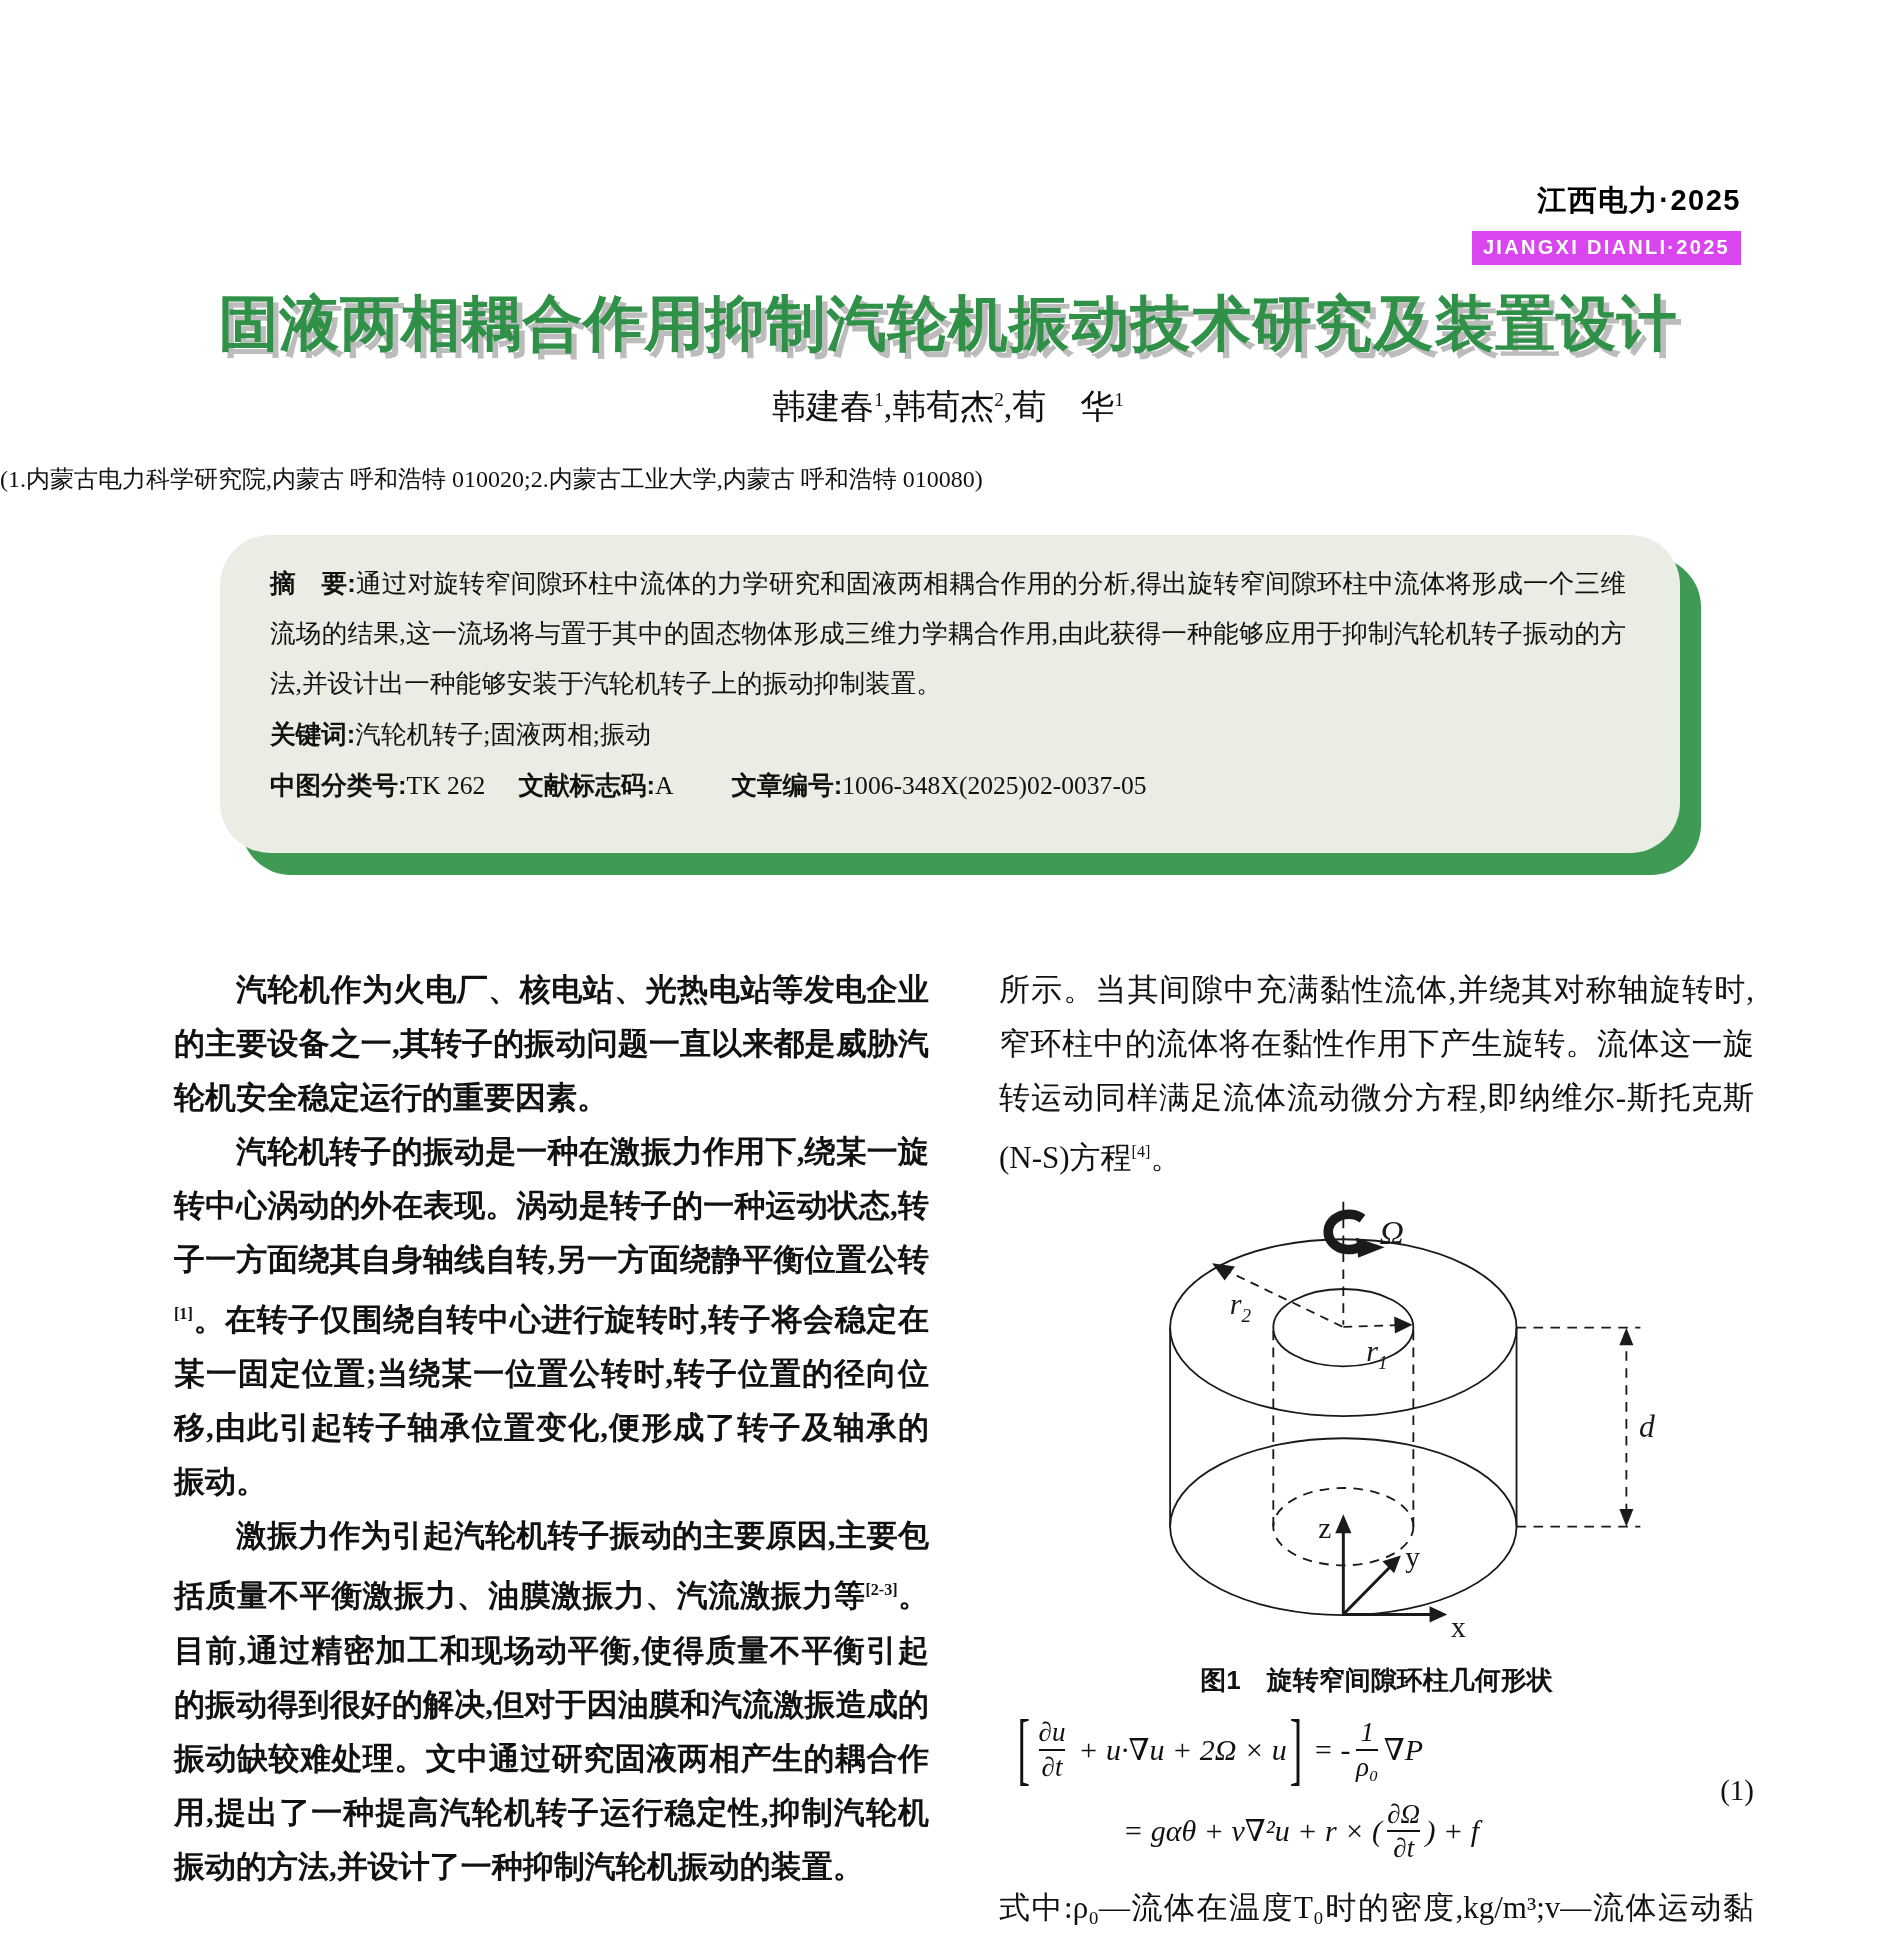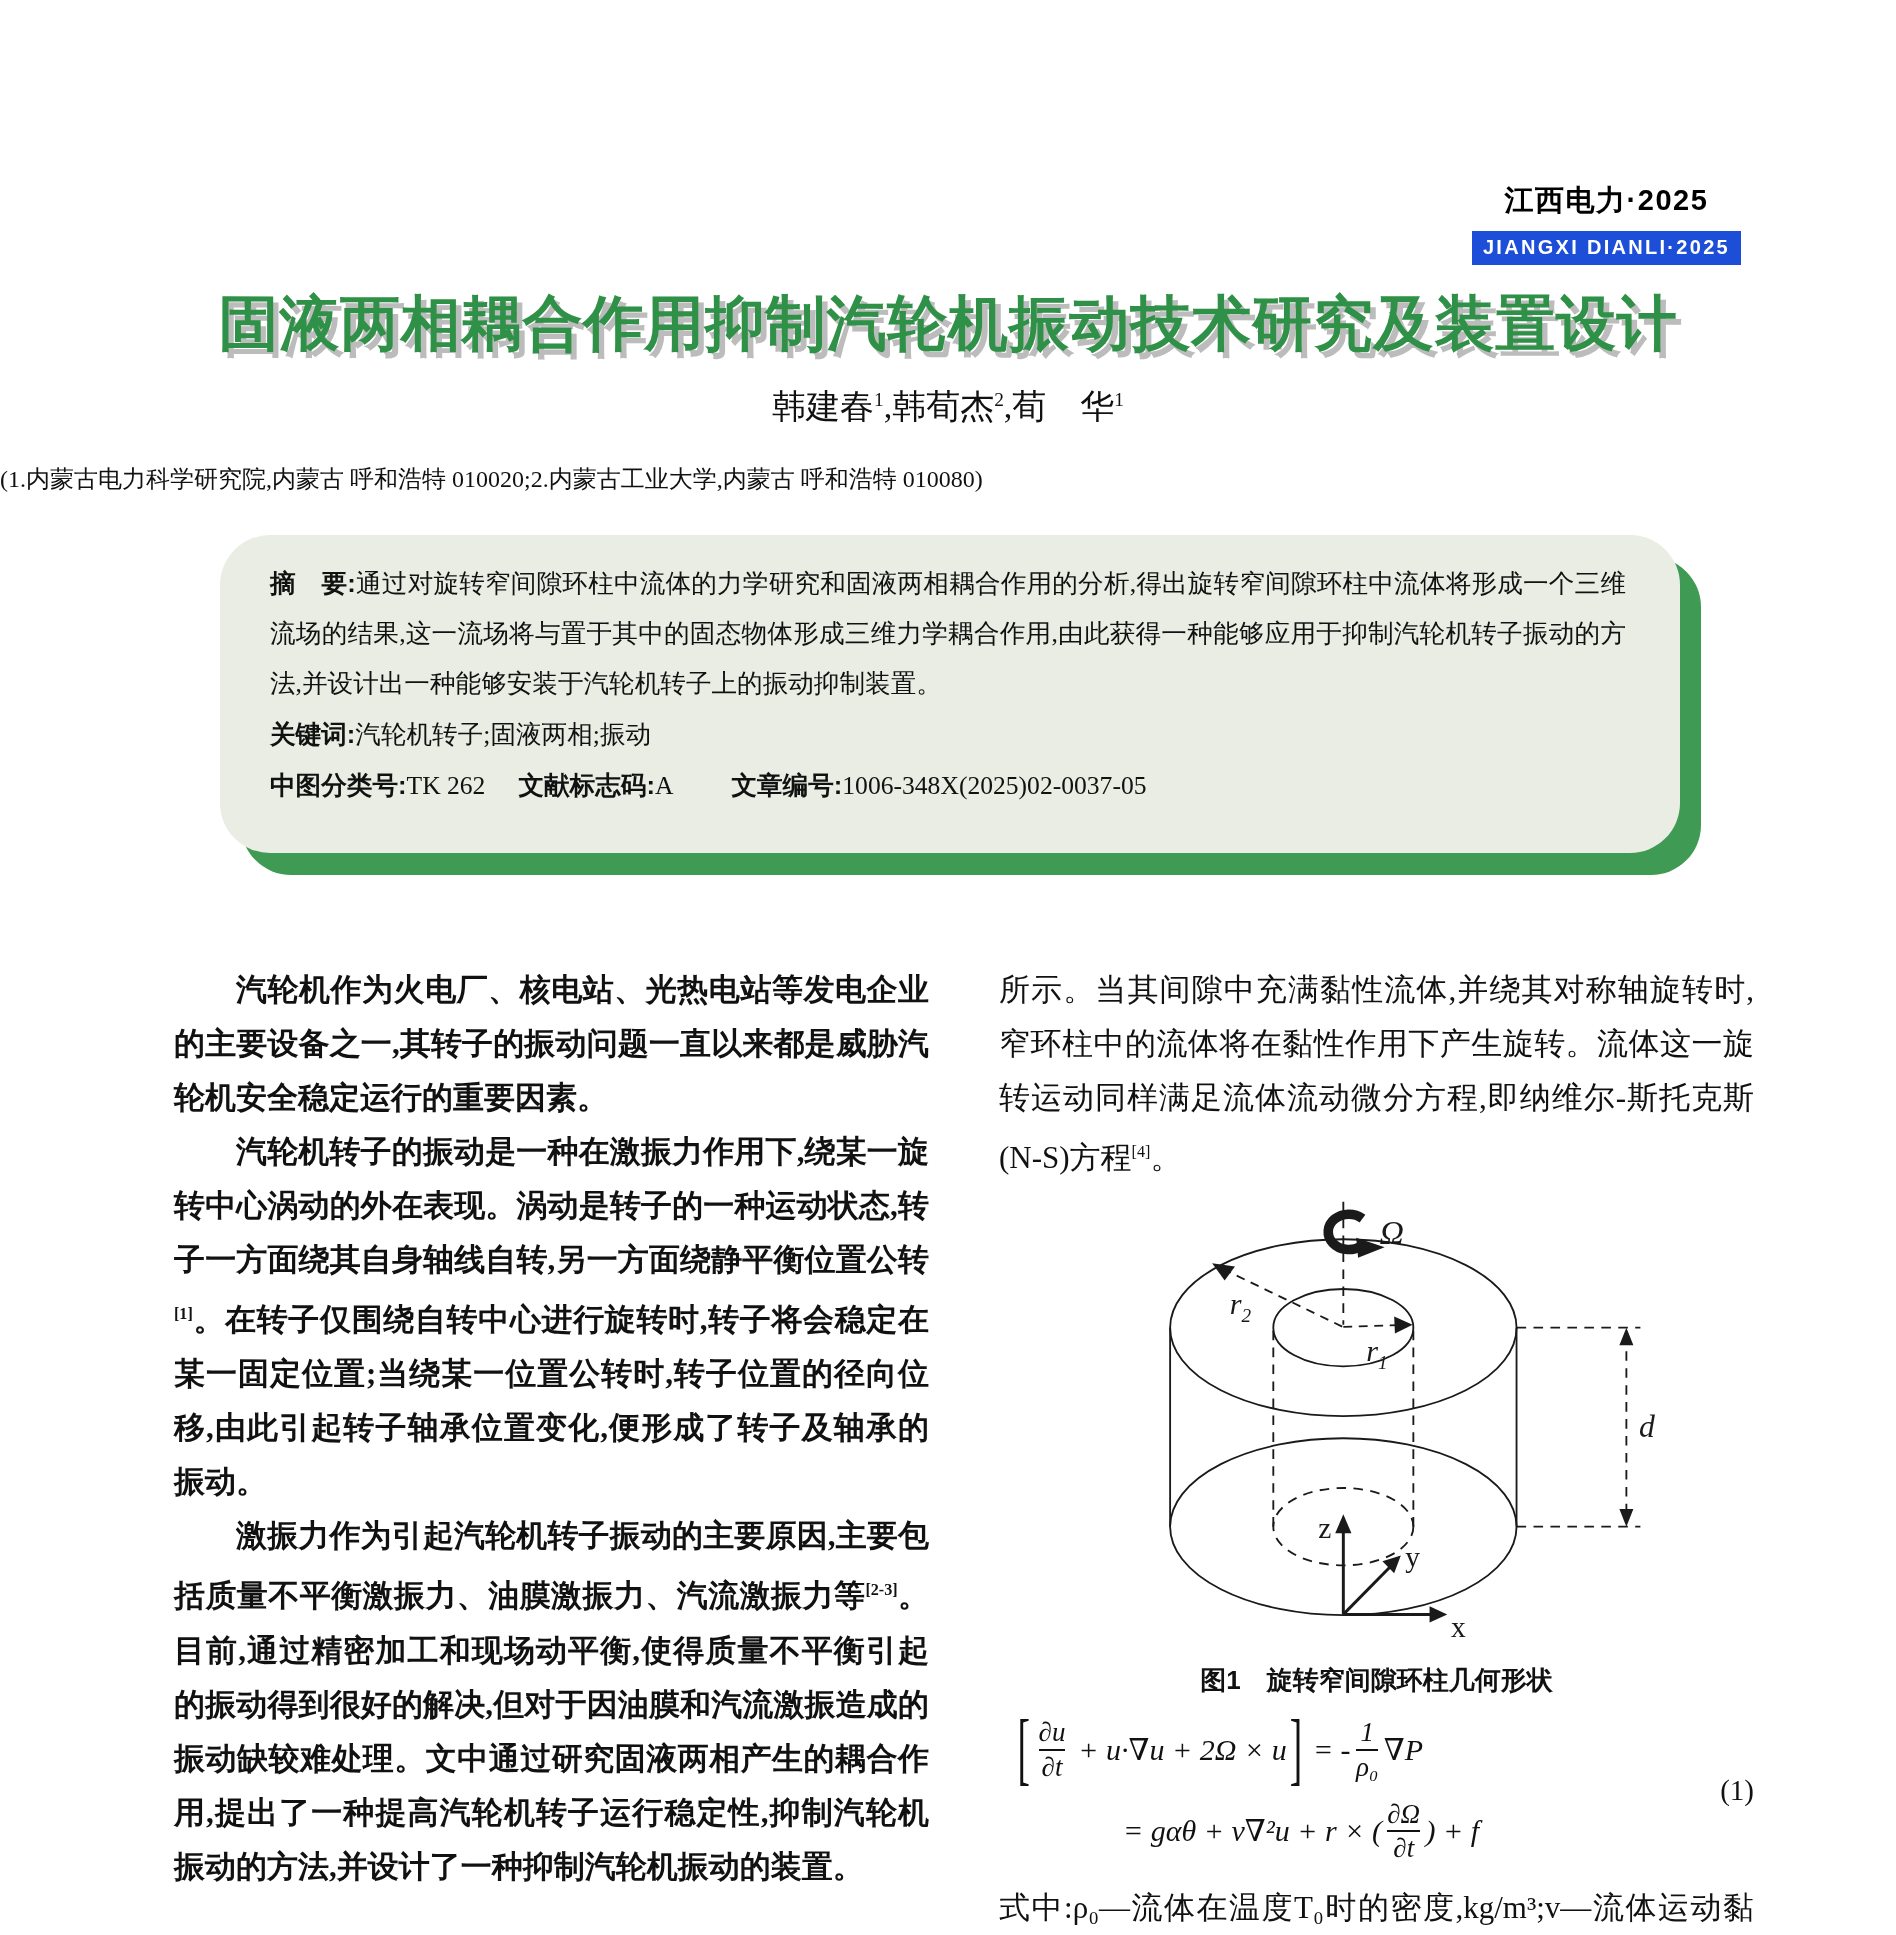--- a/index.html
+++ b/index.html
@@ -1,23 +1,23 @@
 <!DOCTYPE html>
 <html style="font-size:6.2px"><head>
 <meta charset="utf-8">
 <style>
   html,body{margin:0;padding:0;background:#ffffff;}
   .page{position:relative;width:1896px;height:2555px;background:#ffffff;overflow:hidden;
         font-family:"Liberation Serif","DejaVu Serif",serif;color:#111;}
 
   
-  .masthead{position:absolute;top:181px;right:155px;text-align:center;}
+  .masthead{position:absolute;top:181px;right:155px;text-align:right;}
   .masthead-cn{font-family:"Liberation Sans","DejaVu Sans",sans-serif;font-weight:bold;
                font-size:29px;letter-spacing:1.5px;color:#000;}
-  .masthead-en{margin-top:10px;display:inline-block;background:#1d4ed8;color:#ffffff;
+  .masthead-en{margin-top:10px;display:inline-block;background:#d946ef;color:#ffffff;
                font-family:"Liberation Sans","DejaVu Sans",sans-serif;font-weight:bold;
                font-size:20px;letter-spacing:2.3px;padding:5.4px 11px;}
 
   
   .title{position:absolute;top:291px;left:0;width:100%;margin:0;text-align:center;
          font-family:"Liberation Sans","DejaVu Sans",sans-serif;font-weight:900;
          font-size:60px;line-height:66px;color:#2f9147;
          text-shadow:5.4px 6.2px 0 #bcbcbc;letter-spacing:0.8px;}
   .authors{position:absolute;top:384px;left:0;width:100%;text-align:center;font-size:34px;}
   .authors sup{font-size:19.4px;vertical-align:super;}

